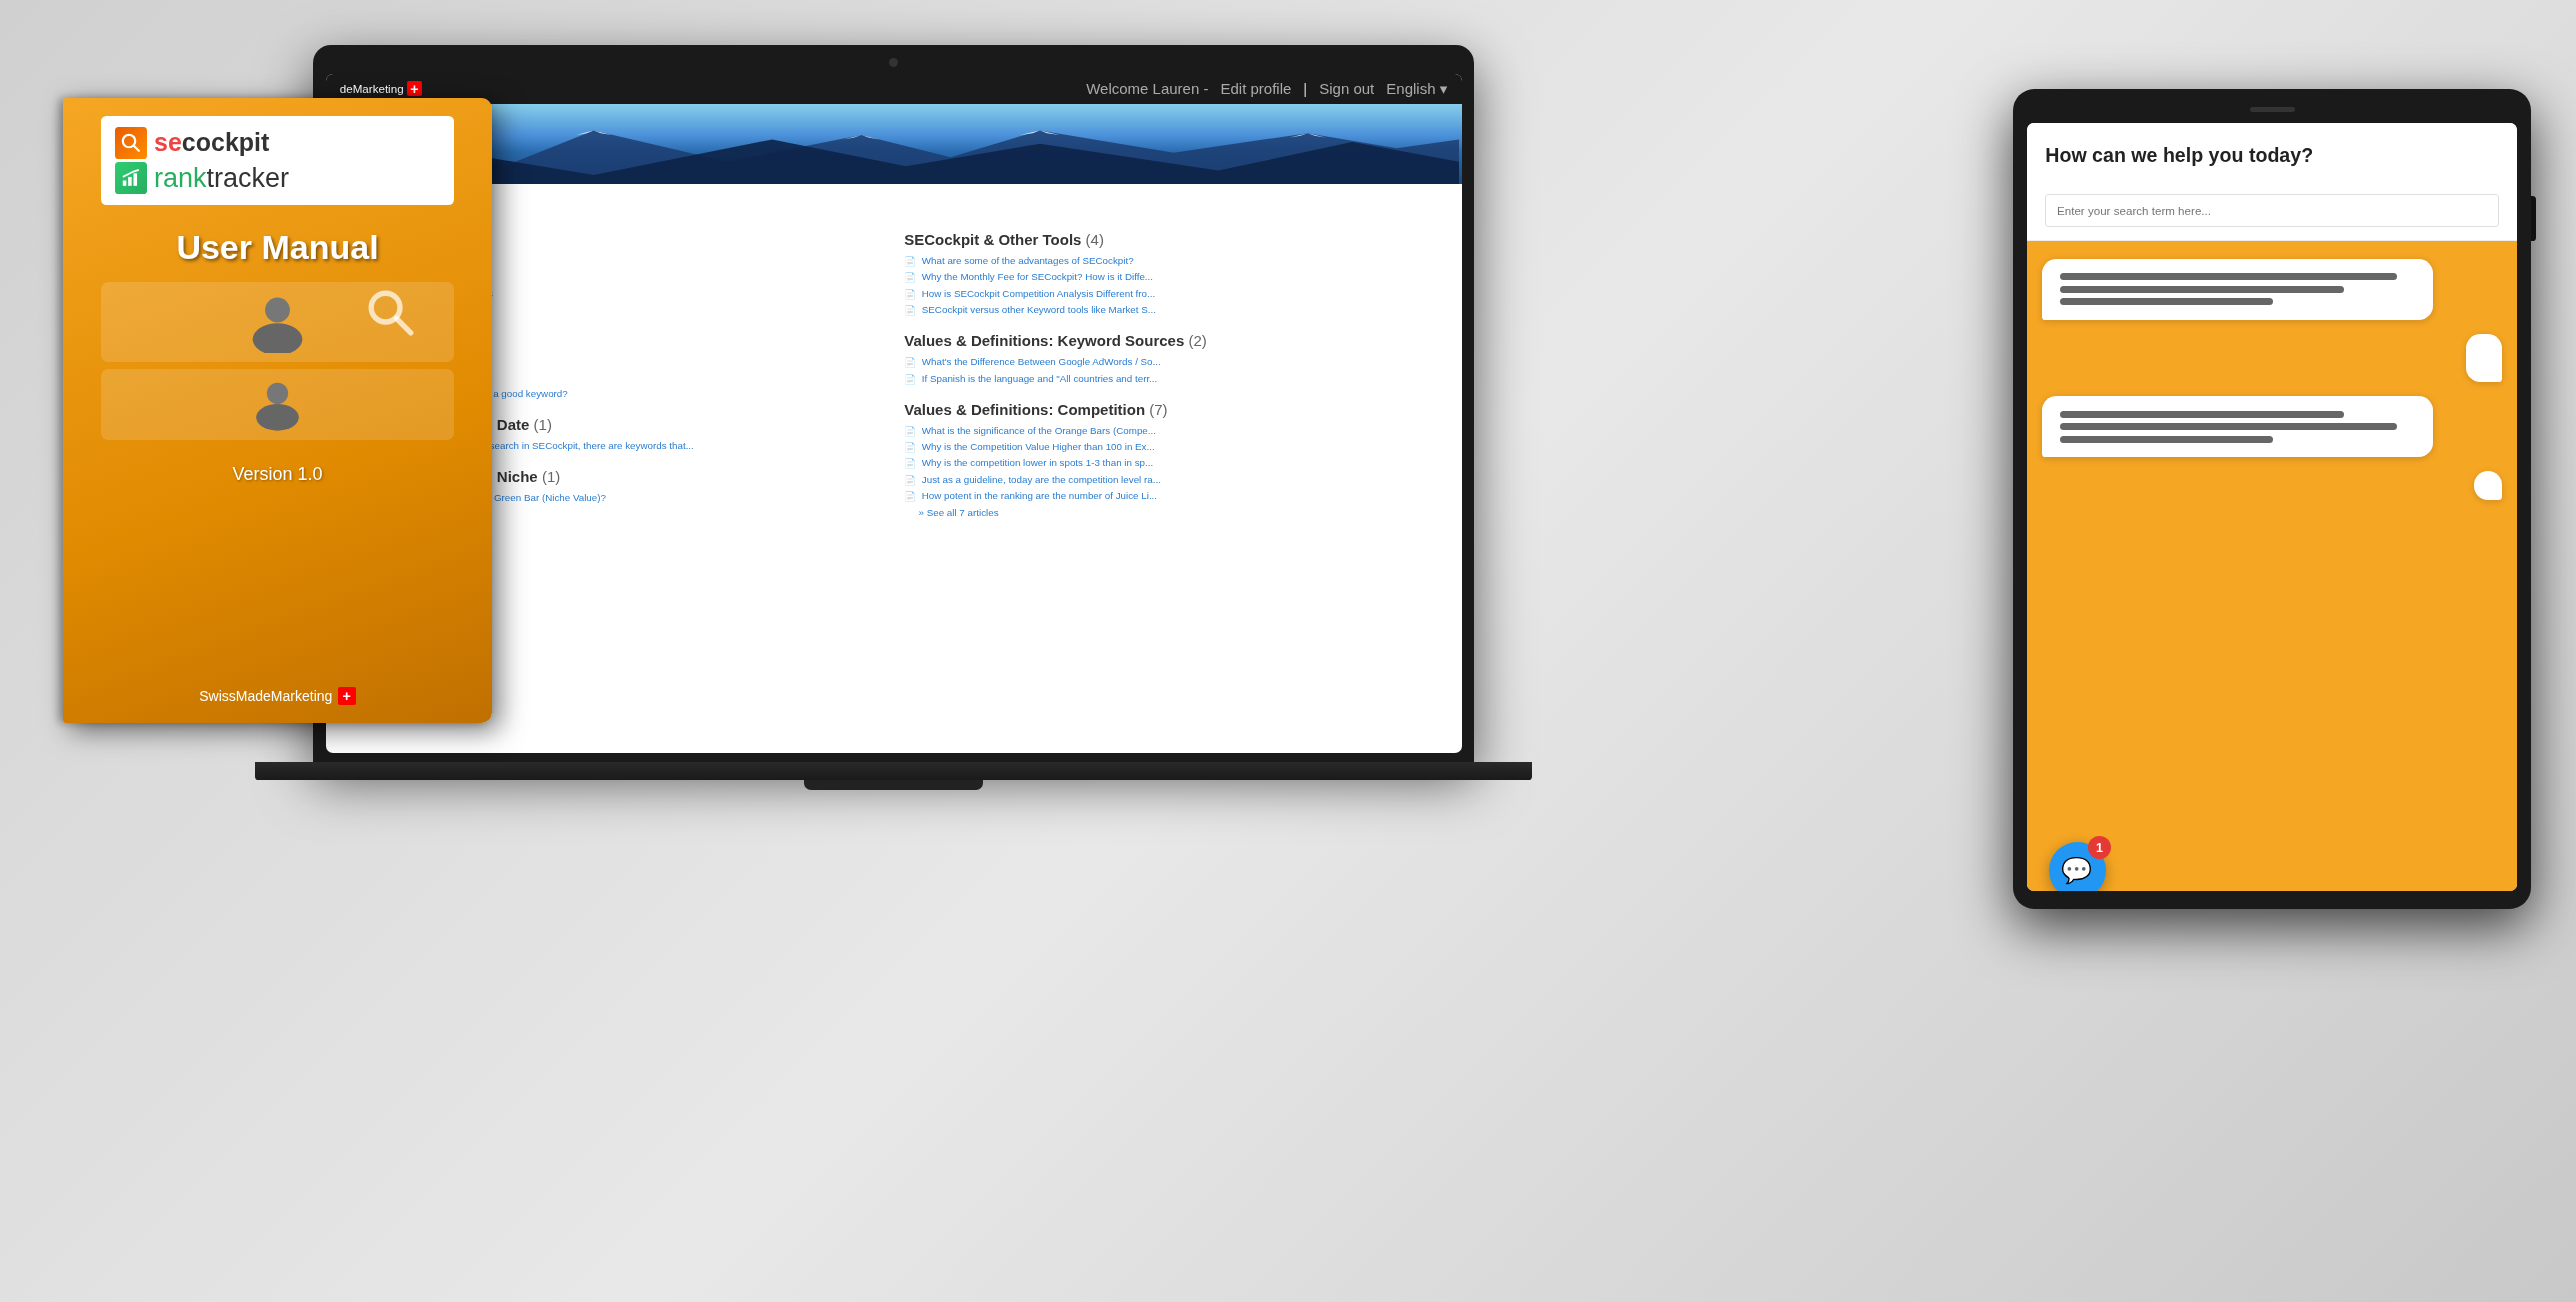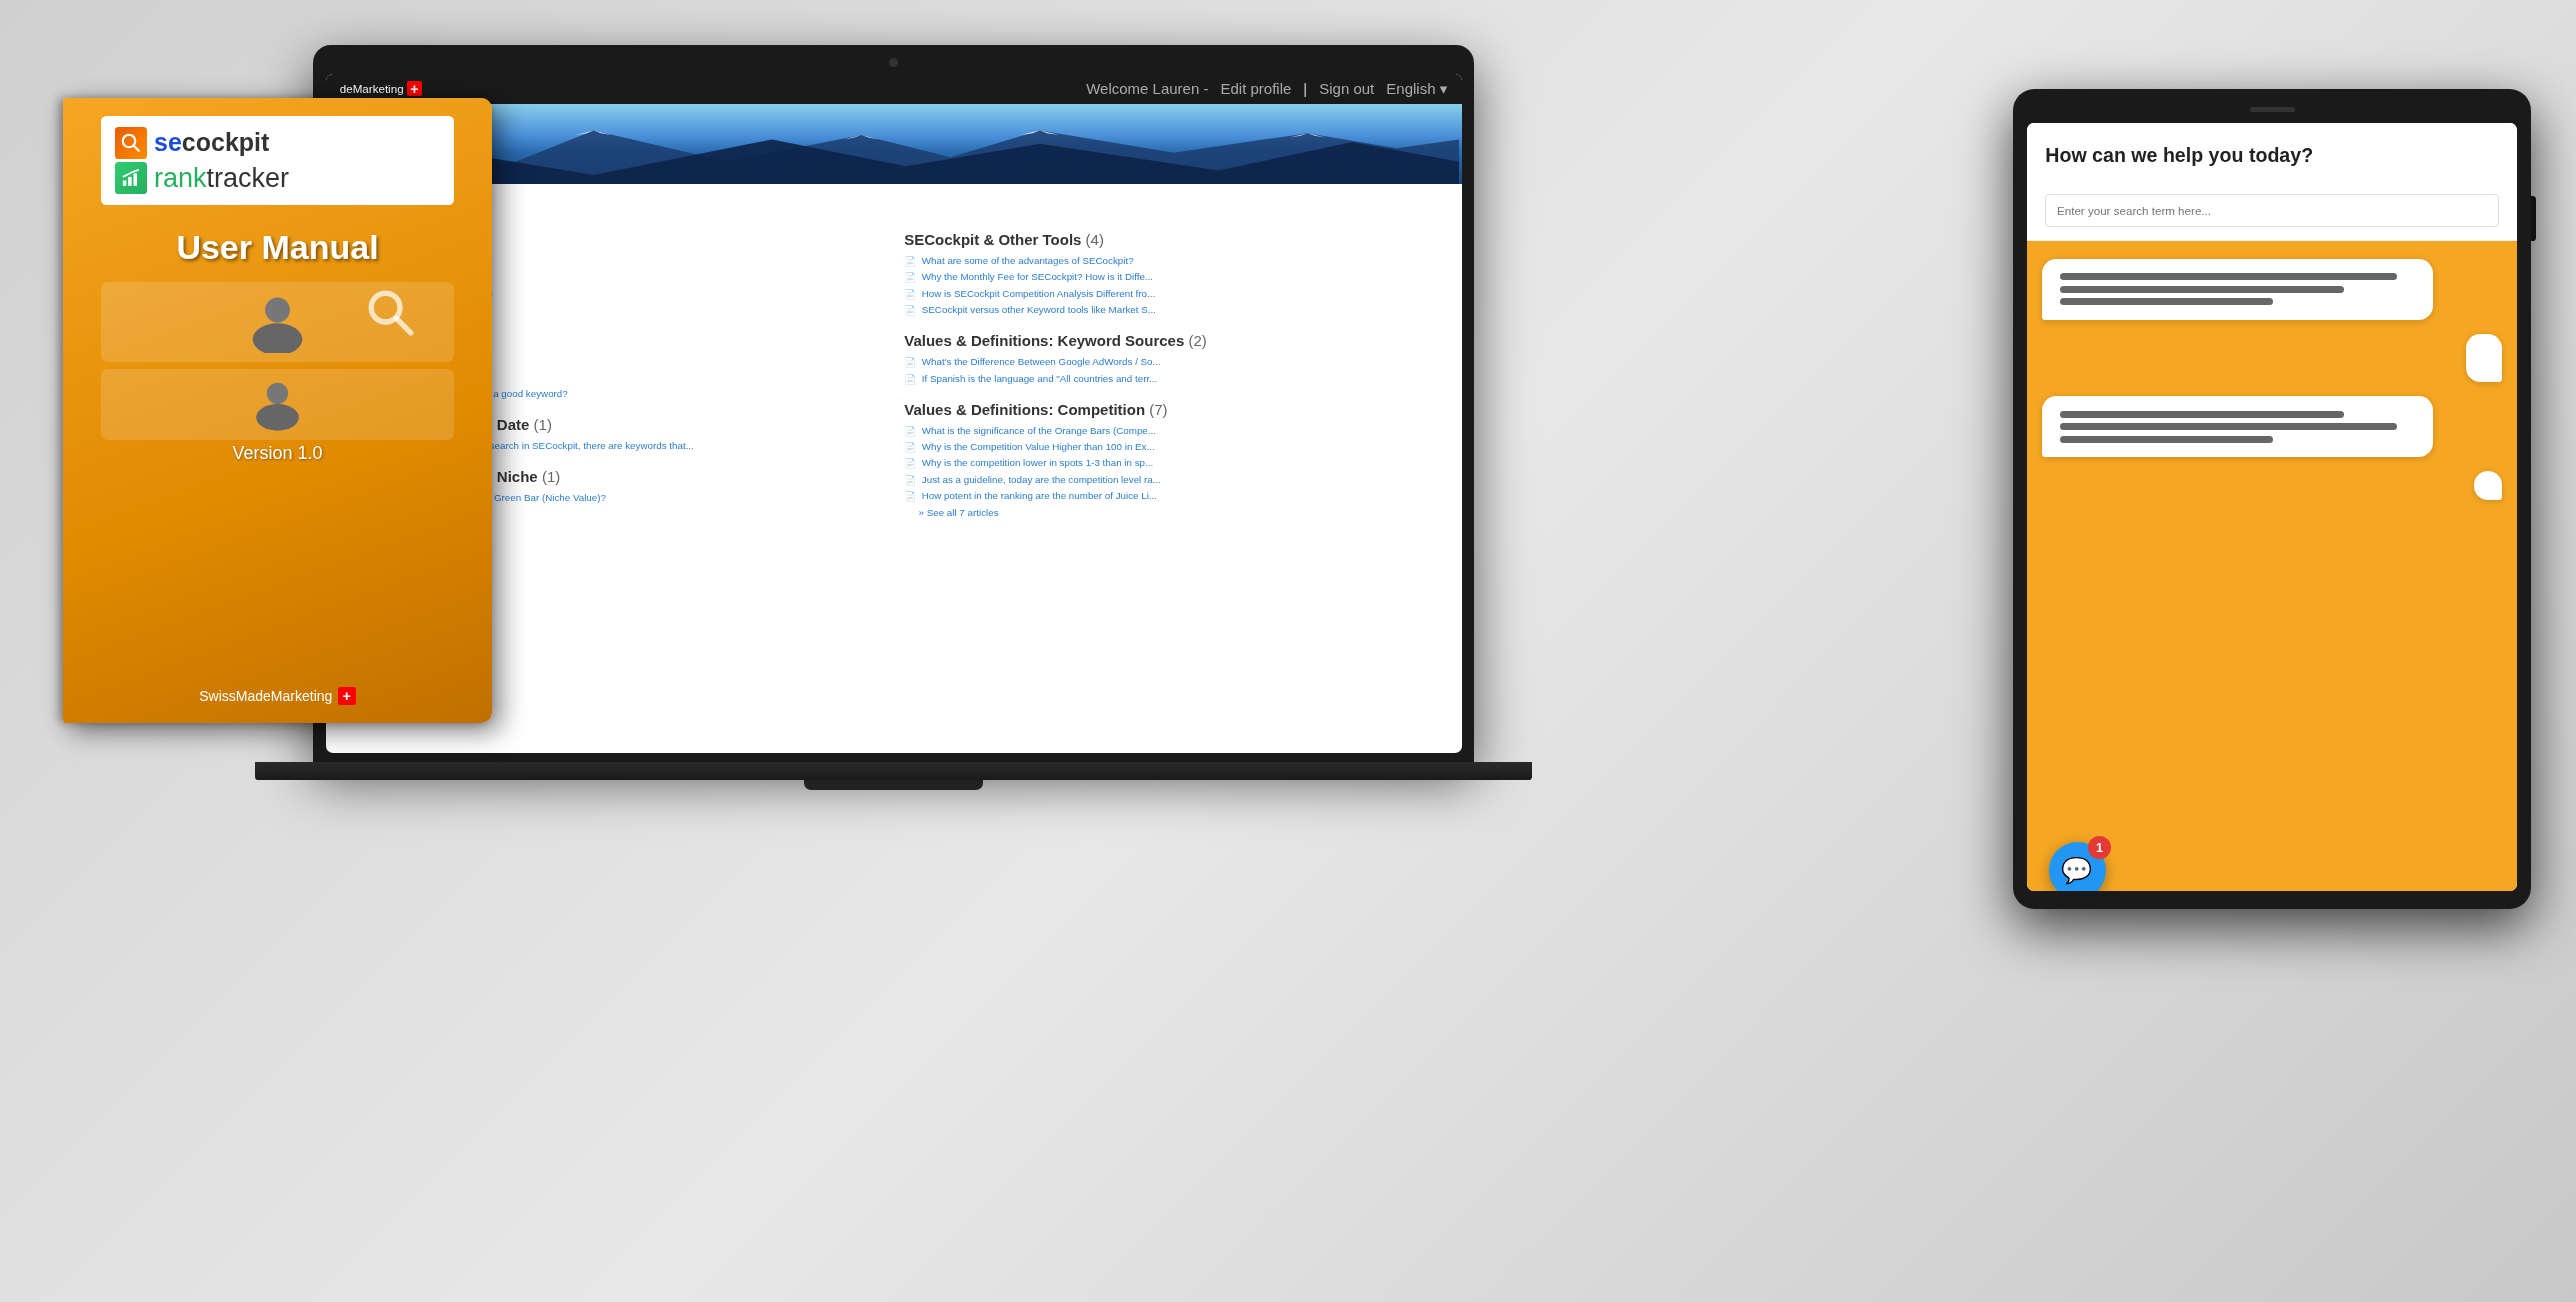--- a/index.html
+++ b/index.html
@@ -76,21 +76,21 @@
       justify-content: center;
       color: white;
       font-size: 16px;
       font-weight: bold;
     }
     .logo-text-se {
       font-size: 25px;
       font-weight: bold;
       color: #333;
     }
-    .logo-text-se span { color: #1d4ed8; text-align: center; }
+    .logo-text-se span { color: #ef4444; text-align: center; }
     .logo-rt {
       display: flex;
       align-items: center;
       gap: 7.1px;
     }
     .logo-icon-rt {
       width: 32px;
       height: 32px;
       background: linear-gradient(135deg, #2ecc71 0%, #27ae60 100%);
       border-radius: 3.6px;
@@ -132,21 +132,21 @@
       justify-content: center;
       overflow: hidden;
       position: relative;
     }
     .book-img-box.top {
       height: 80px;
     }
     .book-version {
       color: white;
       font-size: 18px;
-      margin-top: 3px;
+      margin-top: 24px;
       text-shadow: 0.9px 0.9px 2.7px rgba(0,0,0,0.4);
     }
     .book-footer {
       color: white;
       font-size: 14px;
       margin-top: auto;
       padding-top: 10.7px;
       display: flex;
       align-items: center;
       gap: 5.4px;

